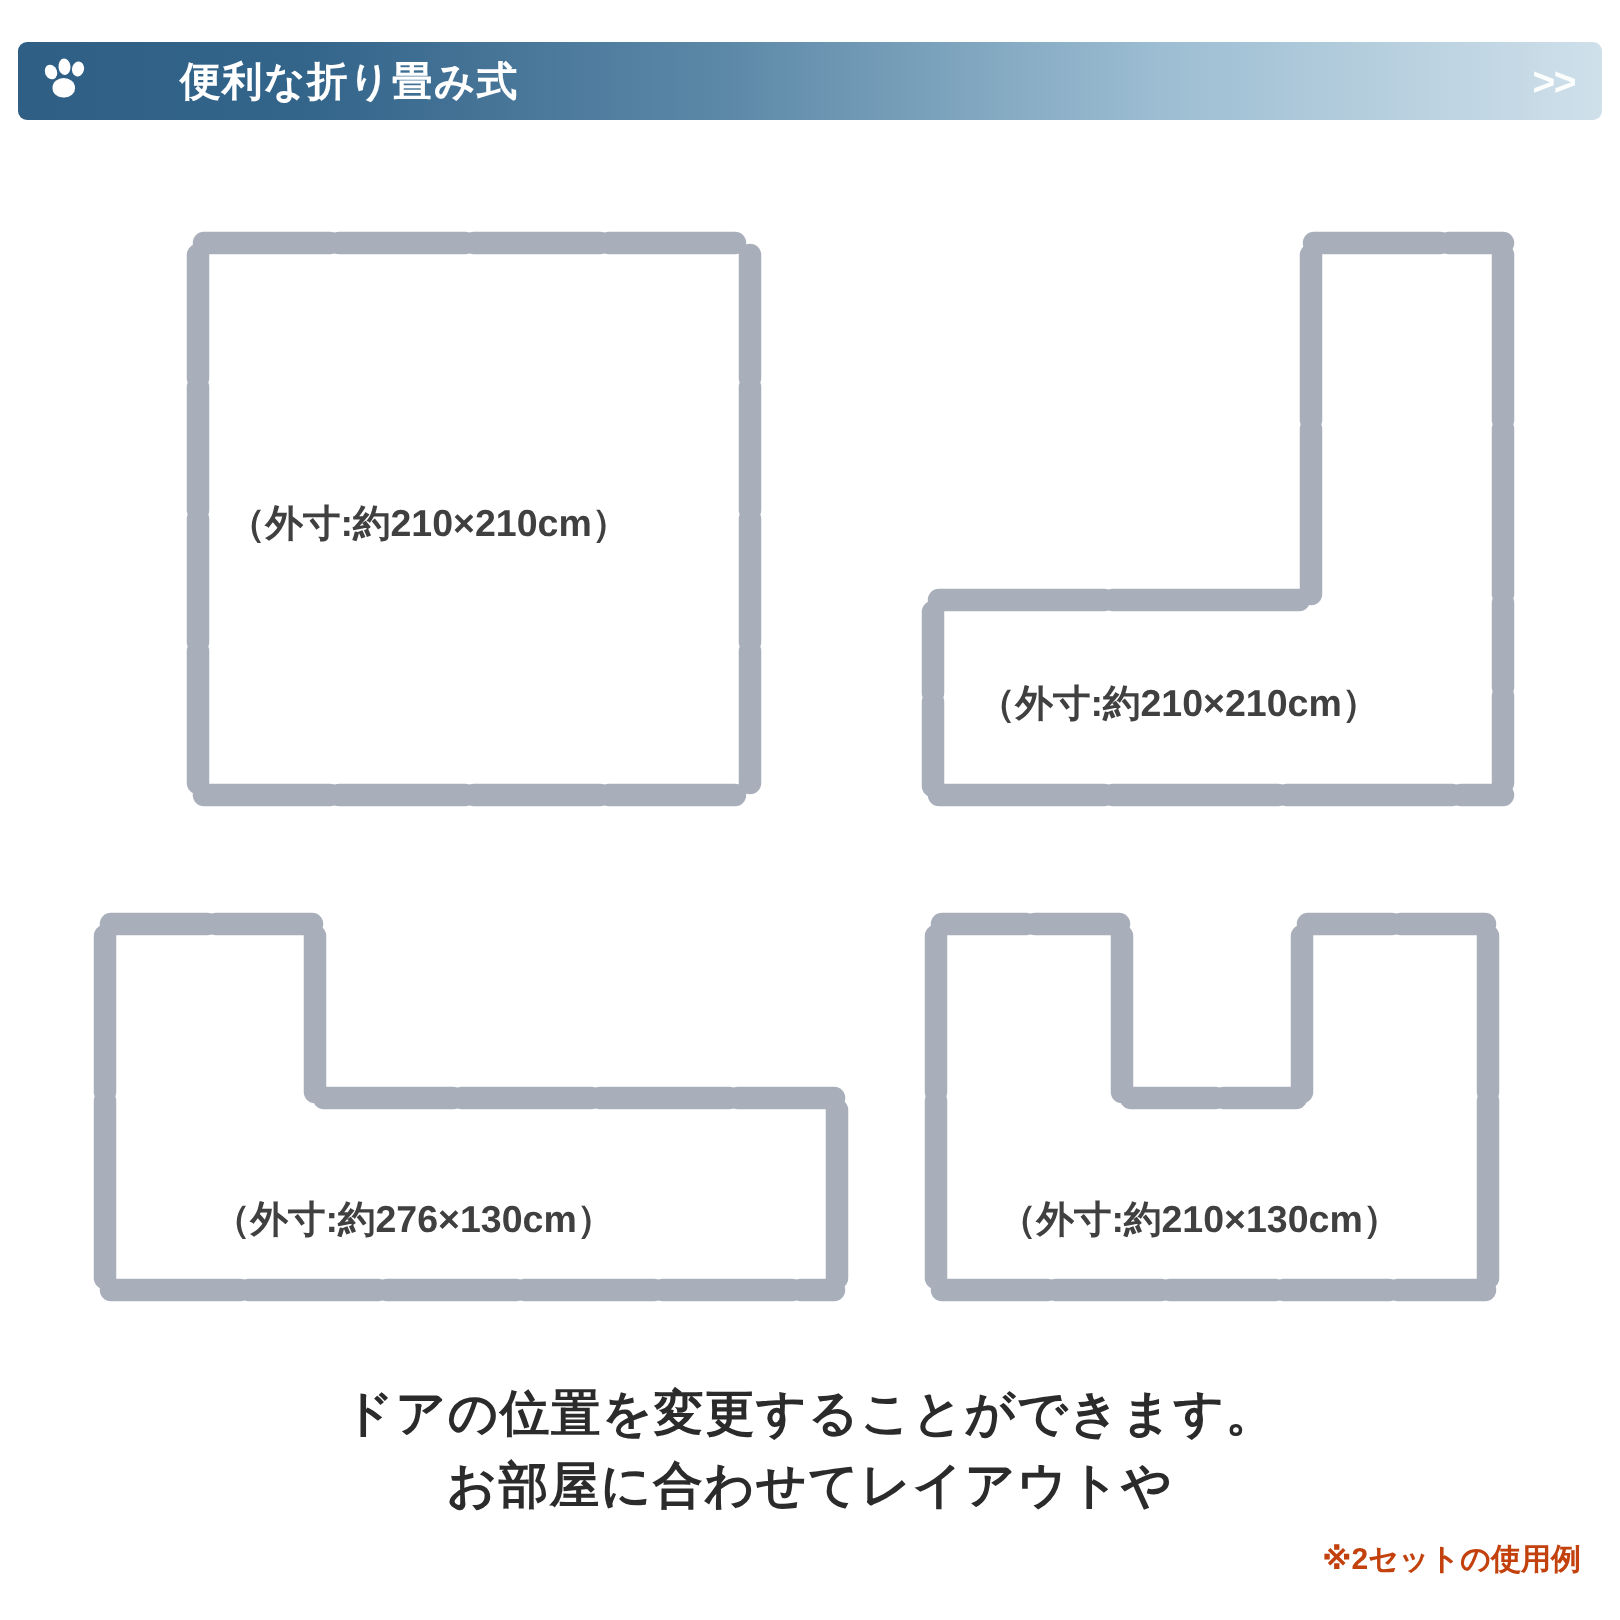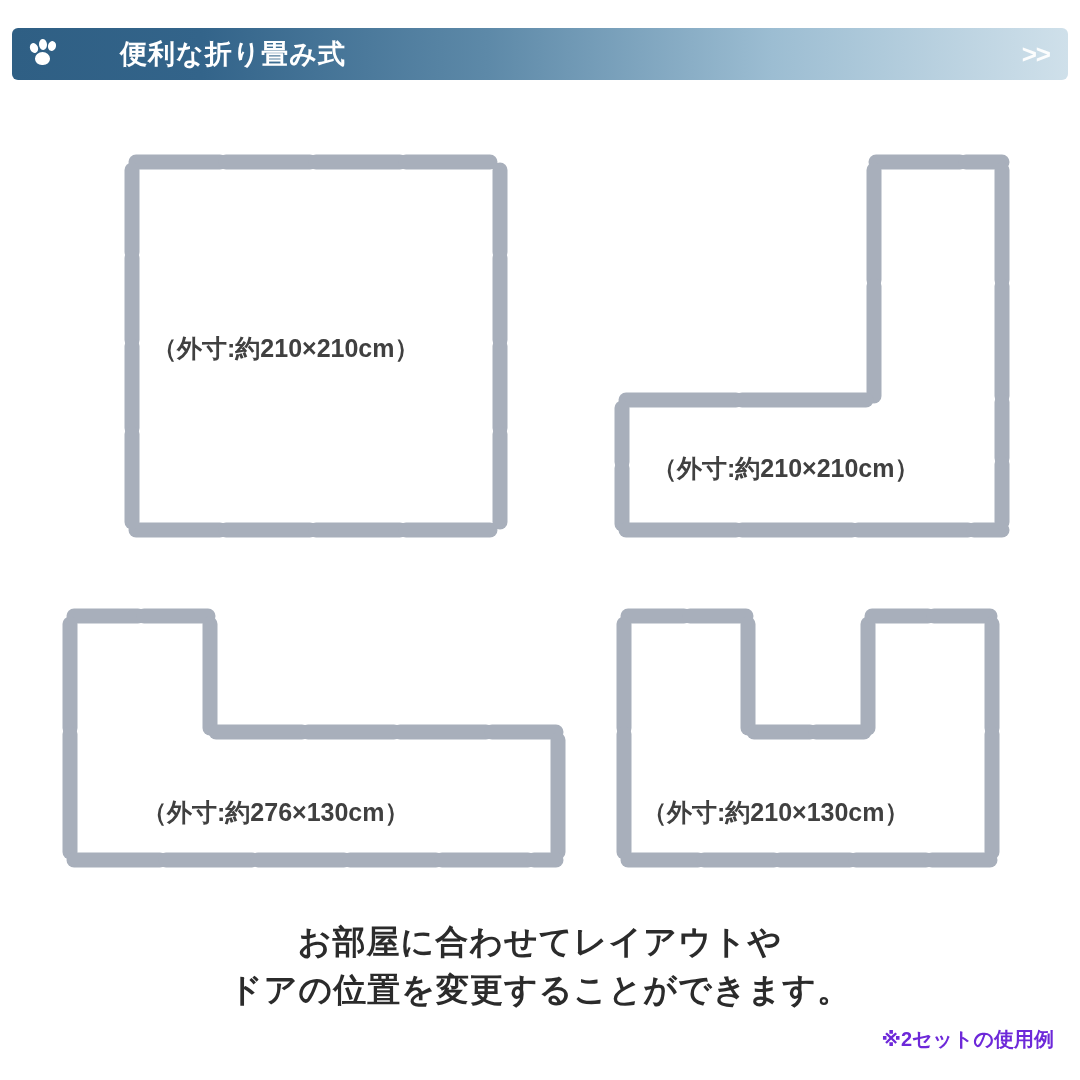--- a/index.html
+++ b/index.html
@@ -98,21 +98,21 @@
   #layout-a { left: 122px; top: 56px; }
   #layout-a .caption { left: 30px; top: 180px; }
 
   #layout-b { left: 612px; top: 56px; }
   #layout-b .caption { left: 40px; top: 300px; }
 
   #layout-c { left: 60px; top: 510px; }
   #layout-c .caption { left: 82px; top: 190px; }
 
   #layout-d { left: 614px; top: 510px; }
-  #layout-d .caption { left: 28px; top: 190px; }
+  #layout-d .caption { left: 52px; top: 190px; }
 
   
   .bottom-text {
     position: absolute;
     left: 0;
     top: 918px;
     width: 1080px;
     text-align: center;
     color: #2b2b2b;
   }
@@ -121,21 +121,21 @@
     font-weight: 700;
     letter-spacing: 1px;
     line-height: 1.45;
   }
   .note {
     position: absolute;
     right: 26px;
     top: 1026px;
     font-size: 20px;
     font-weight: 700;
-    color: #6d28d9;
+    color: #c2410c;
     letter-spacing: 0px;
   }
 </style>
 </head>
 <body>
 
 <div class="header">
   <div class="paw-icon">
     <span class="t1"></span>
       <span class="t2"></span>
@@ -257,16 +257,16 @@
       <line class="seg" x1="166" y1="254" x2="236" y2="254"></line>
       <line class="seg" x1="242" y1="254" x2="312" y2="254"></line>
       <line class="seg" x1="318" y1="254" x2="376" y2="254"></line>
     </svg>
     <div class="caption">（外寸:約210×130cm）</div>
   </div>
 
 </div>
 
 <div class="bottom-text">
+  <div class="bottom-line">ドアの位置を変更することができます。</div>
   <div class="bottom-line">お部屋に合わせてレイアウトや</div>
-  <div class="bottom-line">ドアの位置を変更することができます。</div>
 </div>
 <div class="note">※2セットの使用例</div>
 
 </body></html>

